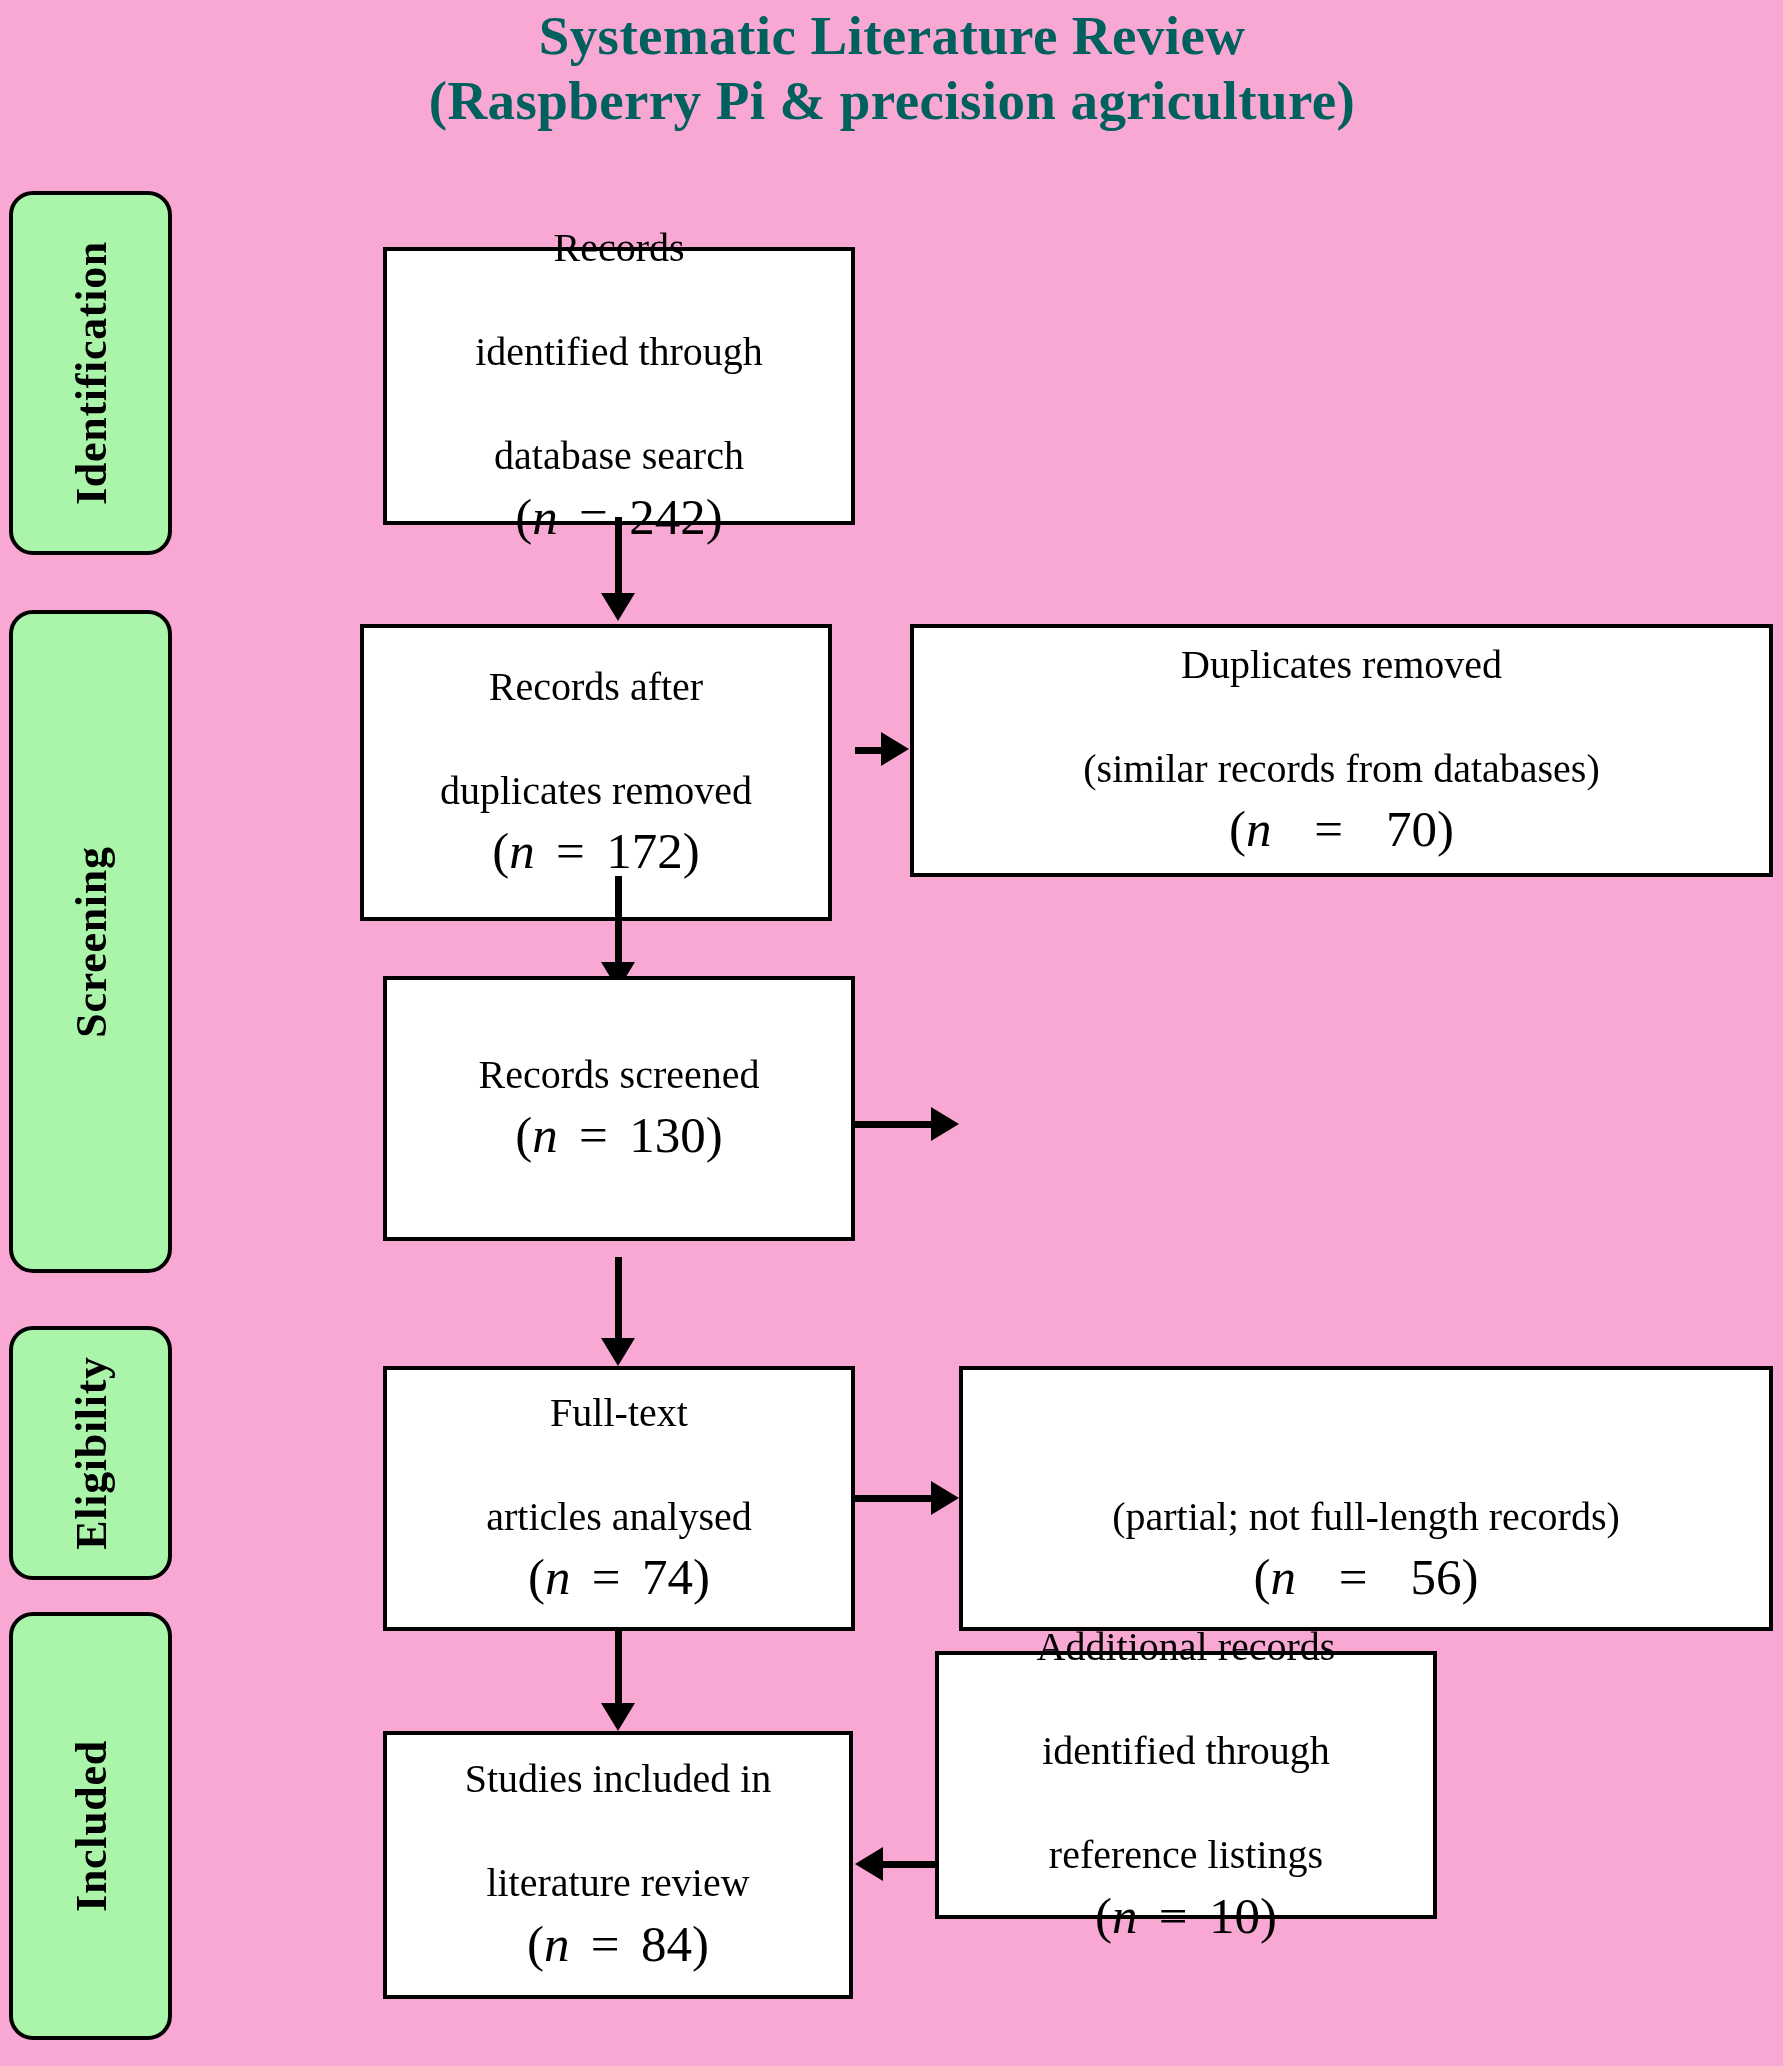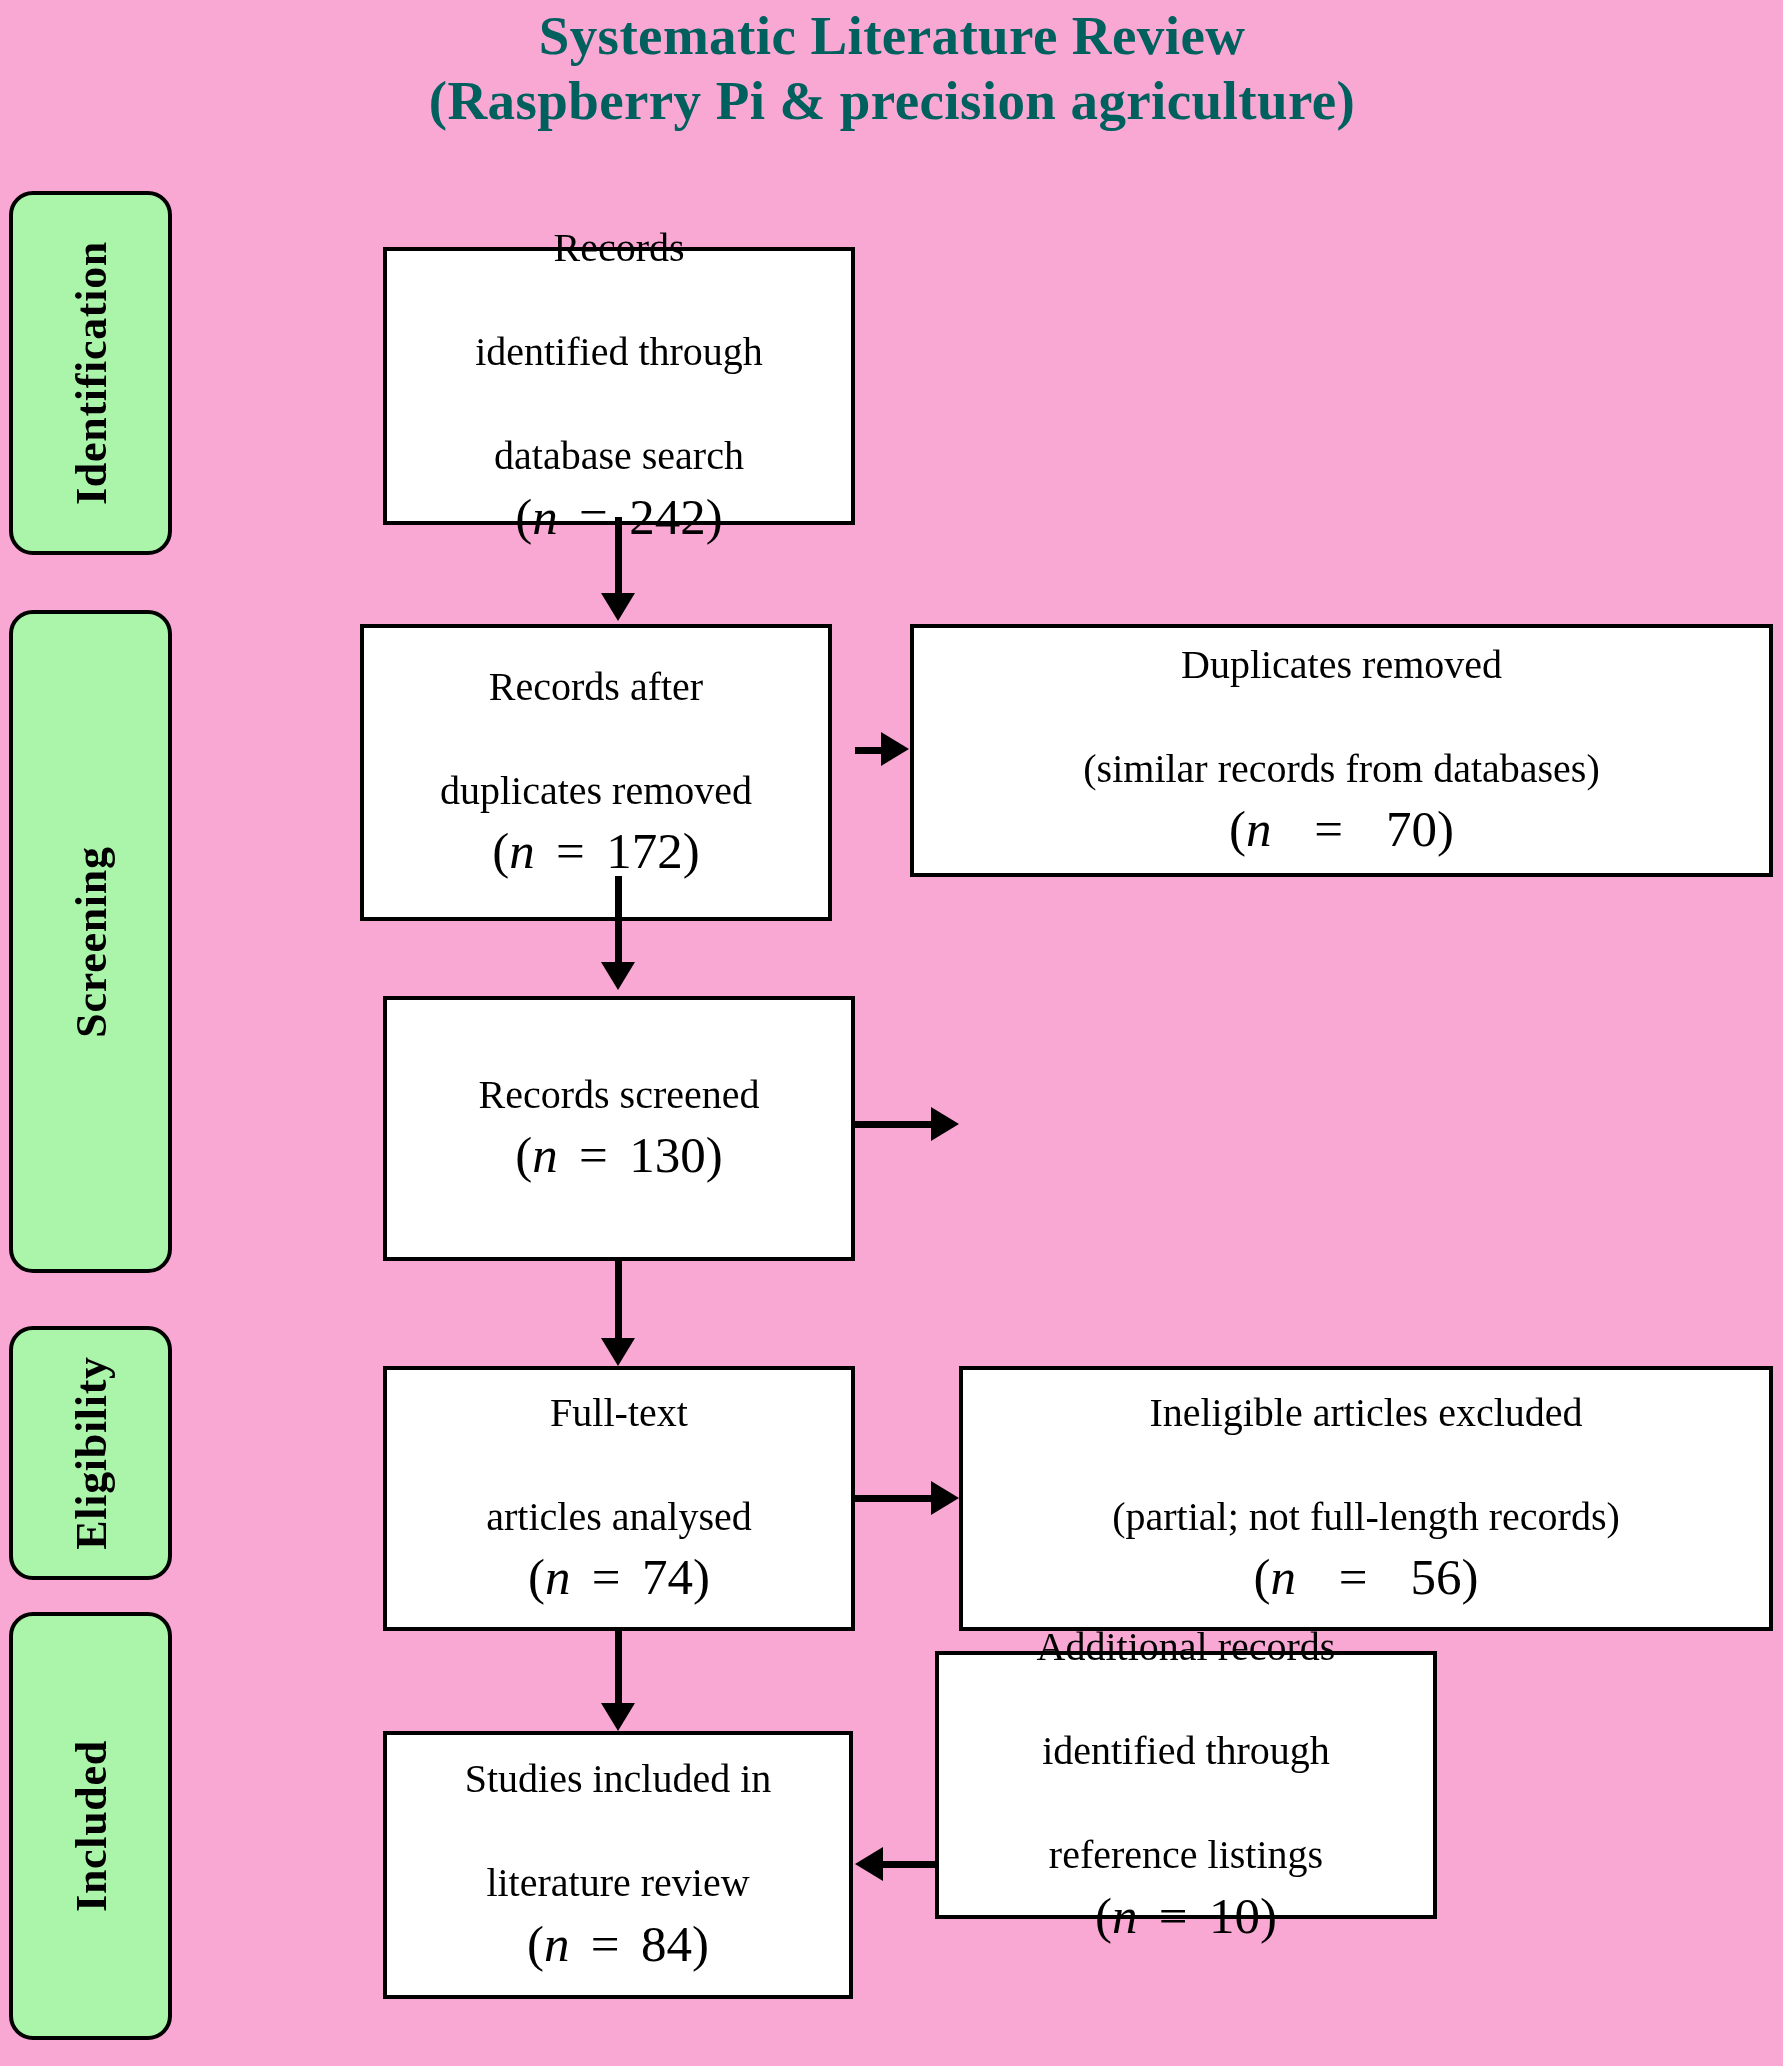--- a/index.html
+++ b/index.html
@@ -167,21 +167,21 @@
     <div class="fbox-text">
       <span>Duplicates removed</span><br>
       <span>(similar records from databases)</span>
       <span class="nline"><span>(</span><span class="nv">n</span><span class="wide-gap"></span><span class="wide-gap"></span><span>=</span><span class="wide-gap"></span><span class="wide-gap"></span><span>70</span><span>)</span></span>
     </div>
   </div>
 
   <div class="vline" style="left:615px; top:876px; height:88px;"></div>
   <div class="arrow-down" style="left:601px; top:962px;"></div>
 
-  <div class="fbox" style="left:383px; top:996px; width:472px; height:265px;">
+  <div class="fbox" style="left:383px; top:976px; width:472px; height:265px;">
     <div class="fbox-text">
       <span>Records screened</span>
       <span class="nline"><span>(</span><span class="nv">n</span><span class="wide-gap"></span><span>=</span><span class="wide-gap"></span><span>130</span><span>)</span></span>
     </div>
   </div>
 
   <div class="hline" style="left:855px; top:1121px; width:77px;"></div>
   <div class="arrow-right" style="left:931px; top:1107px;"></div>
 
 
@@ -194,21 +194,21 @@
       <span>articles analysed</span>
       <span class="nline"><span>(</span><span class="nv">n</span><span class="wide-gap"></span><span>=</span><span class="wide-gap"></span><span>74</span><span>)</span></span>
     </div>
   </div>
 
   <div class="hline" style="left:855px; top:1495px; width:77px;"></div>
   <div class="arrow-right" style="left:931px; top:1481px;"></div>
 
   <div class="fbox" style="left:959px; top:1366px; width:814px; height:265px;">
     <div class="fbox-text">
-      <span>Ineligible articles excluded</span><br>
+      <br>
       <span>(partial; not full-length records)</span>
       <span class="nline"><span>(</span><span class="nv">n</span><span class="wide-gap"></span><span class="wide-gap"></span><span>=</span><span class="wide-gap"></span><span class="wide-gap"></span><span>56</span><span>)</span></span>
     </div>
   </div>
 
   <div class="vline" style="left:615px; top:1631px; height:74px;"></div>
   <div class="arrow-down" style="left:601px; top:1703px;"></div>
 
   <div class="fbox" style="left:383px; top:1731px; width:470px; height:268px;">
     <div class="fbox-text">

